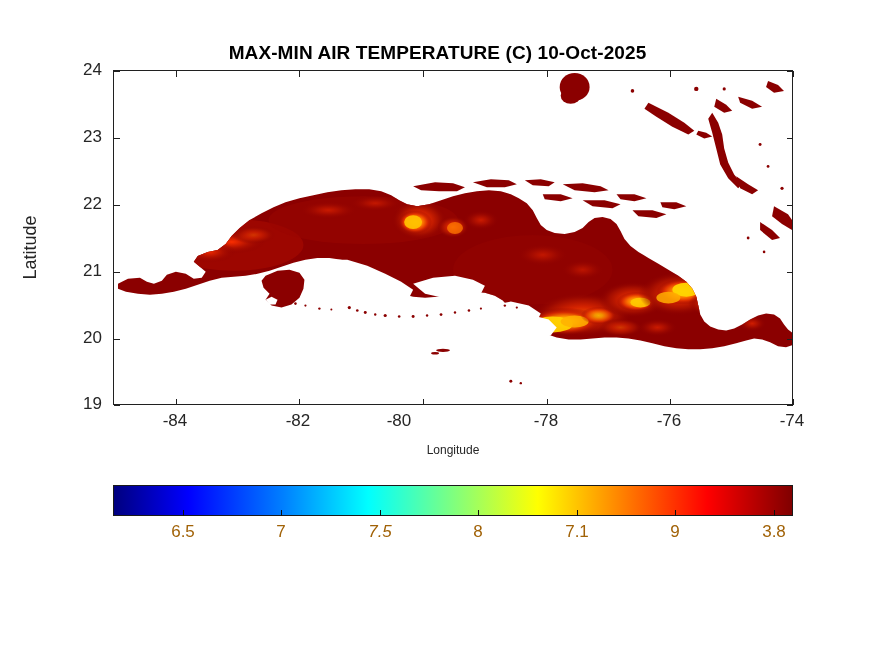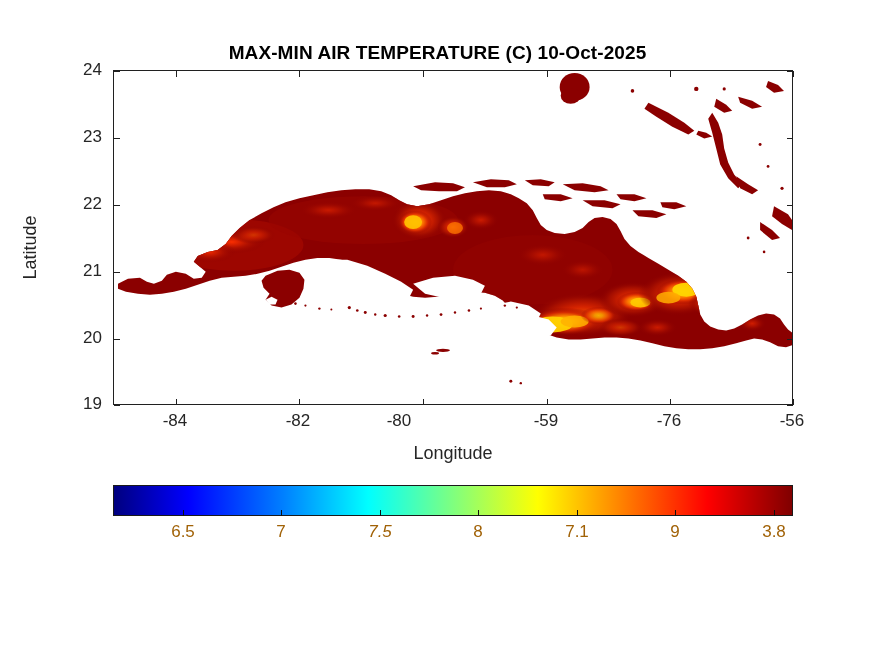--- a/index.html
+++ b/index.html
@@ -27,21 +27,21 @@
     position:absolute;top:411px;font-size:17px;color:#262626;
     transform:translateX(-50%);white-space:nowrap;
   }
   .ylab{
     position:absolute;font-size:17px;color:#262626;
     transform:translateY(-50%);white-space:nowrap;text-align:right;
   }
 
   #xaxis-title{
     position:absolute;left:113px;top:443px;width:680px;text-align:center;
-    font-size:18px;color:#262626;
+    font-size:12px;color:#262626;
   }
   #yaxis-title{
     position:absolute;left:-60px;top:237px;width:180px;text-align:center;
     font-size:18px;color:#262626;transform:rotate(-90deg);transform-origin:center;
   }
 
   
   #cbar-wrap{position:absolute;left:113px;top:485px;width:680px;height:31px;}
   #cbar{
     width:100%;height:100%;box-sizing:border-box;border:1px solid #1a1a1a;
@@ -304,23 +304,23 @@
     <div class="tick ytick" style="top:67px;left:673px;"></div>
     <div class="tick ytick" style="top:134px;left:673px;"></div>
     <div class="tick ytick" style="top:201px;left:673px;"></div>
     <div class="tick ytick" style="top:268px;left:673px;"></div>
     <div class="tick ytick" style="top:334px;left:673px;"></div>
   </div>
 
   <div class="xlab" style="left:175px;text-align:center;">-84</div>
   <div class="xlab" style="left:298px;">-82</div>
   <div class="xlab" style="left:399px;">-80</div>
-  <div class="xlab" style="left:546px;">-59</div>
+  <div class="xlab" style="left:546px;">-78</div>
   <div class="xlab" style="left:669px;">-76</div>
-  <div class="xlab" style="left:792px;">-56</div>
+  <div class="xlab" style="left:792px;">-74</div>
 
   <div class="ylab" style="left:-78px;width:180px;top:70px;">24</div>
   <div class="ylab" style="left:-78px;width:180px;top:137px;">23</div>
   <div class="ylab" style="left:-78px;width:180px;top:204px;">22</div>
   <div class="ylab" style="left:-78px;width:180px;top:271px;">21</div>
   <div class="ylab" style="left:-78px;width:180px;top:338px;">20</div>
   <div class="ylab" style="left:-78px;width:180px;top:404px;">19</div>
 
   <div id="xaxis-title">Longitude</div>
   <div id="yaxis-title">Latitude</div>

